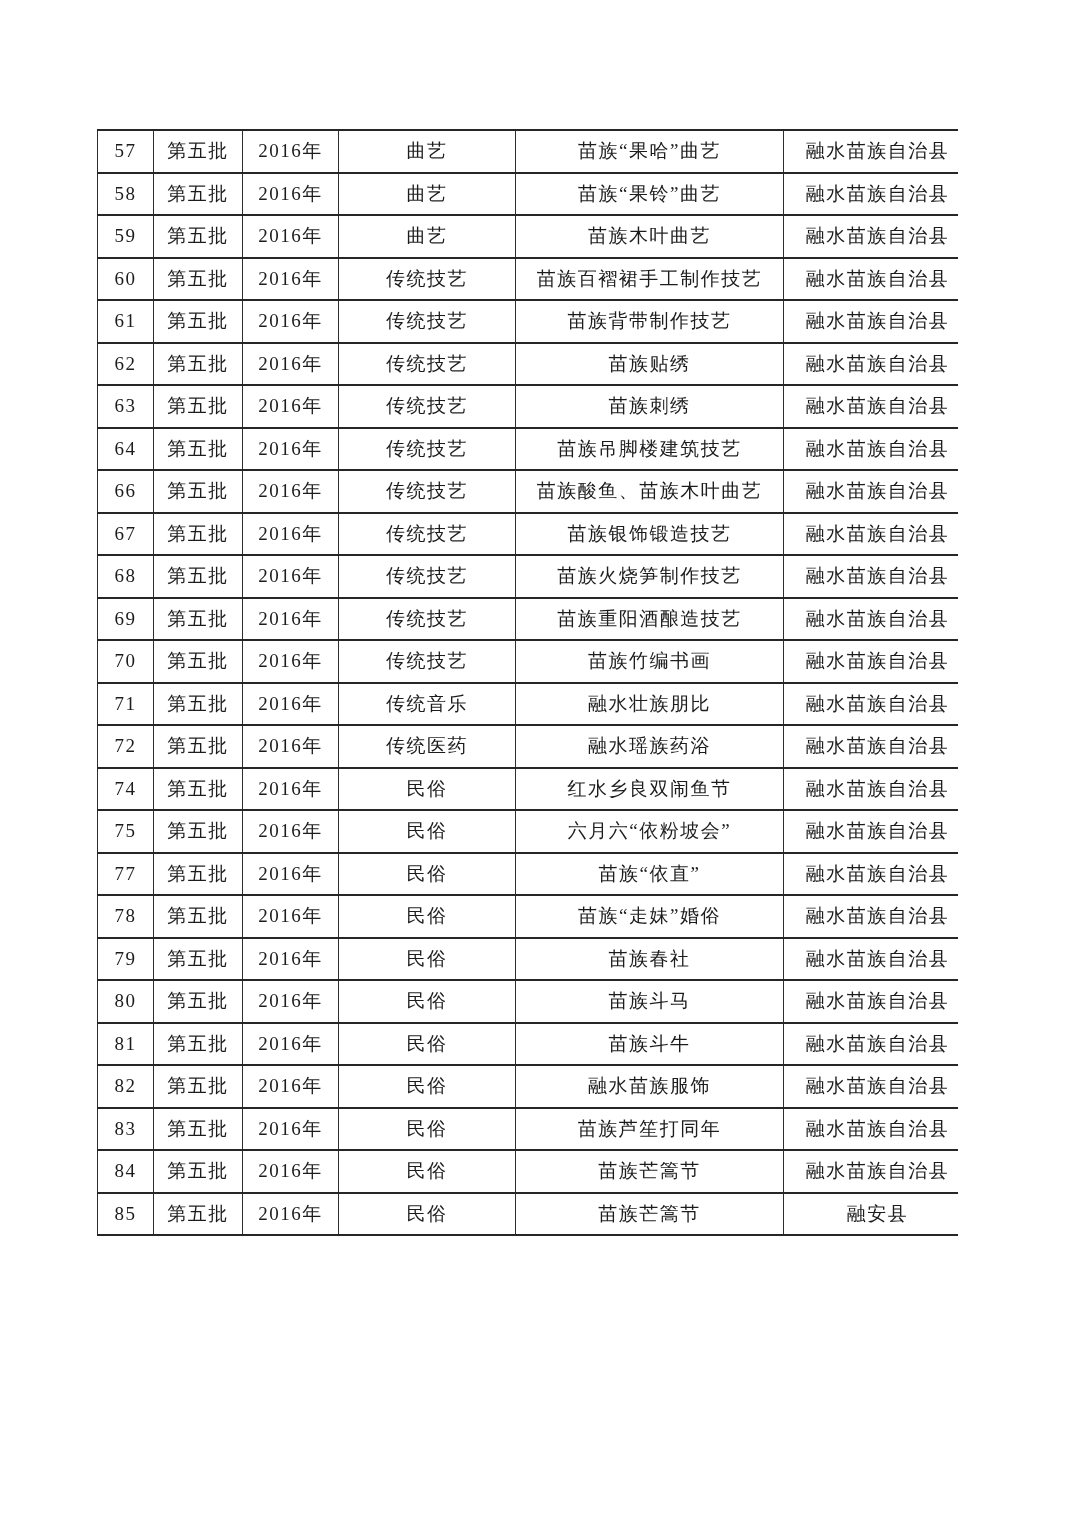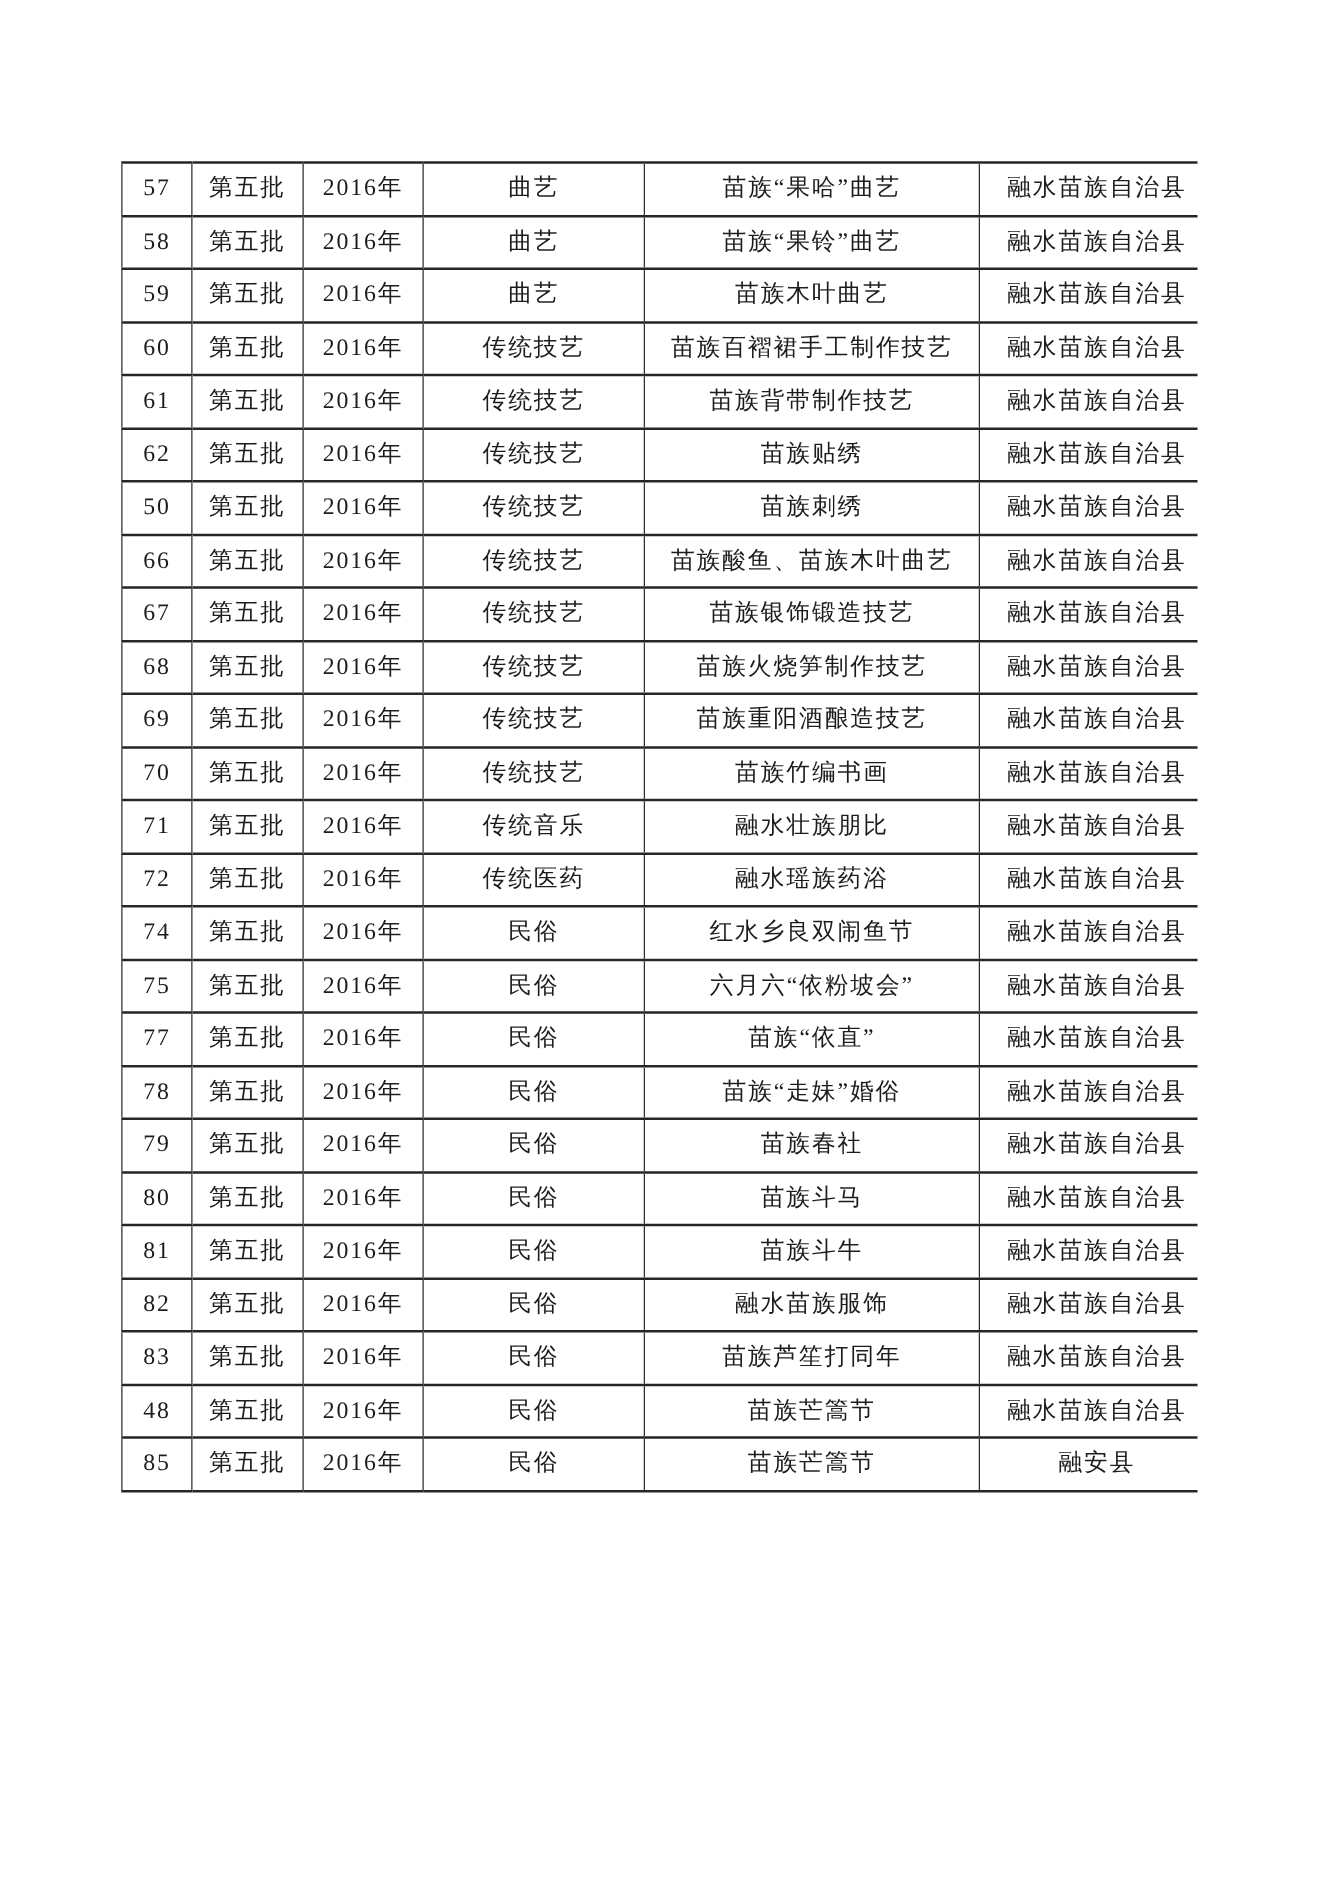--- a/index.html
+++ b/index.html
@@ -108,25 +108,33 @@
   </tr>
         <tr>
     <td class="c-no">62</td>
     <td class="c-batch">第五批</td>
     <td class="c-year">2016年</td>
     <td class="c-category">传统技艺</td>
     <td class="c-project">苗族贴绣</td>
     <td class="c-location">融水苗族自治县</td>
   </tr>
         <tr>
-    <td class="c-no">50</td>
+    <td class="c-no">63</td>
     <td class="c-batch">第五批</td>
     <td class="c-year">2016年</td>
     <td class="c-category">传统技艺</td>
     <td class="c-project">苗族刺绣</td>
+    <td class="c-location">融水苗族自治县</td>
+  </tr>
+        <tr>
+    <td class="c-no">64</td>
+    <td class="c-batch">第五批</td>
+    <td class="c-year">2016年</td>
+    <td class="c-category">传统技艺</td>
+    <td class="c-project">苗族吊脚楼建筑技艺</td>
     <td class="c-location">融水苗族自治县</td>
   </tr>
         <tr>
     <td class="c-no">66</td>
     <td class="c-batch">第五批</td>
     <td class="c-year">2016年</td>
     <td class="c-category">传统技艺</td>
     <td class="c-project">苗族酸鱼、苗族木叶曲艺</td>
     <td class="c-location">融水苗族自治县</td>
   </tr>
@@ -244,21 +252,21 @@
   </tr>
         <tr>
     <td class="c-no">83</td>
     <td class="c-batch">第五批</td>
     <td class="c-year">2016年</td>
     <td class="c-category">民俗</td>
     <td class="c-project">苗族芦笙打同年</td>
     <td class="c-location">融水苗族自治县</td>
   </tr>
         <tr>
-    <td class="c-no">48</td>
+    <td class="c-no">84</td>
     <td class="c-batch">第五批</td>
     <td class="c-year">2016年</td>
     <td class="c-category">民俗</td>
     <td class="c-project">苗族芒篙节</td>
     <td class="c-location">融水苗族自治县</td>
   </tr>
         <tr>
     <td class="c-no">85</td>
     <td class="c-batch">第五批</td>
     <td class="c-year">2016年</td>

